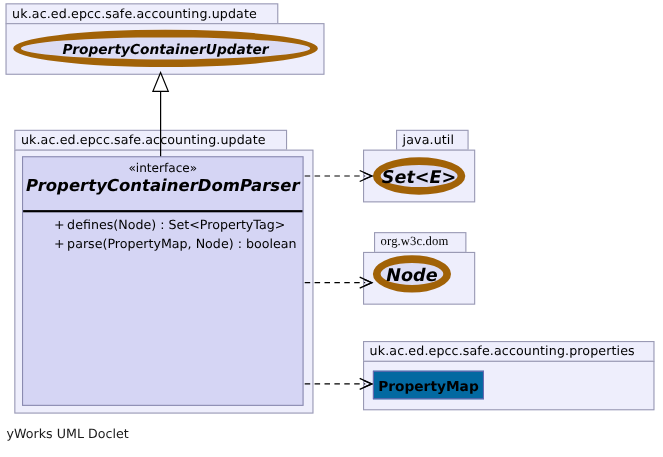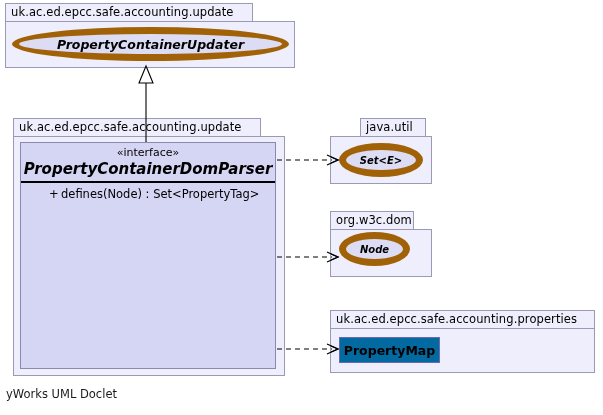--- a/index.html
+++ b/index.html
@@ -54,21 +54,21 @@
     border-radius: 50%;
     display: flex;
     align-items: center;
     justify-content: center;
     font-style: italic;
     font-weight: bold;
     font-size: 12.5px;
     color: #000000;
     white-space: nowrap;
   }
-  .ellipse.small { font-size: 10px; text-align: right; }
+  .ellipse.small { font-size: 16px; text-align: right; }
   
   .classbox {
     position: absolute;
     box-sizing: border-box;
     background: #0369a1;
     border: 1px solid #6a6ab0;
     display: flex;
     align-items: center;
     justify-content: center;
     font-weight: bold;
@@ -90,21 +90,21 @@
     line-height: 15px;
     padding-top: 2px;
   }
   .iface-name {
     text-align: center;
     font-style: italic;
     font-weight: bold;
     font-size: 15px;
     color: #000;
     line-height: 19px;
-    padding-bottom: 2px;
+    padding-bottom: 12px;
   }
   .iface-sep {
     height: 2px;
     background: #000000;
     margin: 0;
   }
   .iface-ops {
     padding: 3px 0 0 0;
   }
   .iface-op {
@@ -151,32 +151,35 @@
     <div class="pkg-body" style="left:13px; top:136px; width:272px; height:240px;"></div>
 
     <div class="iface" style="left:20px; top:142px; width:256px; height:227px;">
       <div class="iface-stereo">«interface»</div>
       <div class="iface-name">PropertyContainerDomParser</div>
       <div class="iface-sep"></div>
       <div class="iface-ops">
         <div class="iface-op">
           <span class="op-vis">+</span><span>defines(Node) : Set&lt;PropertyTag&gt;</span>
         </div>
+        <div class="iface-op">
+          <span class="op-vis">+</span><span>parse(PropertyMap, Node) : boolean</span>
+        </div>
       </div>
     </div>
   </div>
 
   <div class="pkg">
     <div class="pkg-tab" style="left:312px; top:118px; width:66px;margin-left:48px;">java.util</div>
     <div class="pkg-body" style="left:330px; top:136px; width:102px; height:48px;"></div>
     <div class="ellipse small" style="left:339px; top:143px; width:84px; height:34px;">Set&lt;E&gt;</div>
   </div>
 
   <div class="pkg">
-    <div class="pkg-tab" style="left:330px; top:211px; width:84px;">org.w3c.dom</div>
+    <div class="pkg-tab" style="left:340px; top:211px; width:84px;font-family:Liberation Serif, serif;">org.w3c.dom</div>
     <div class="pkg-body" style="left:330px; top:229px; width:102px; height:48px;"></div>
     <div class="ellipse small" style="left:339px; top:232px; width:71px; height:34px;">Node</div>
   </div>
 
   <div class="pkg">
     <div class="pkg-tab" style="left:330px; top:310px; width:265px;">uk.ac.ed.epcc.safe.accounting.properties</div>
     <div class="pkg-body" style="left:330px; top:328px; width:265px; height:45px;"></div>
     <div class="classbox" style="left:339px; top:337px; width:101px; height:26px;">PropertyMap</div>
   </div>
 

